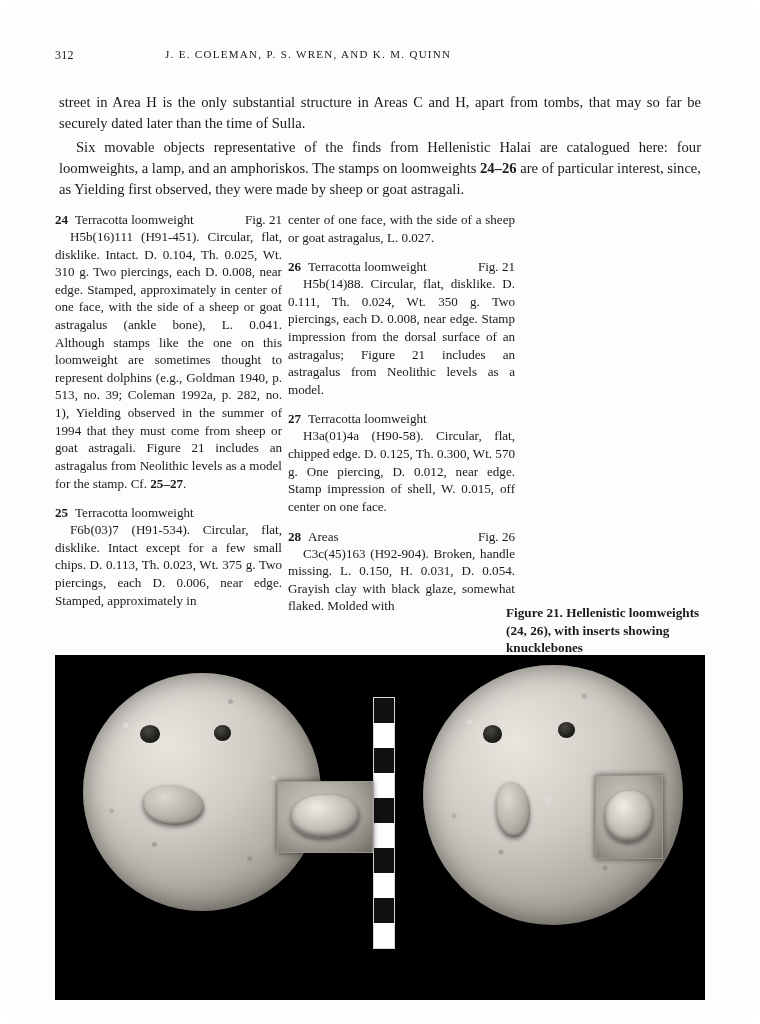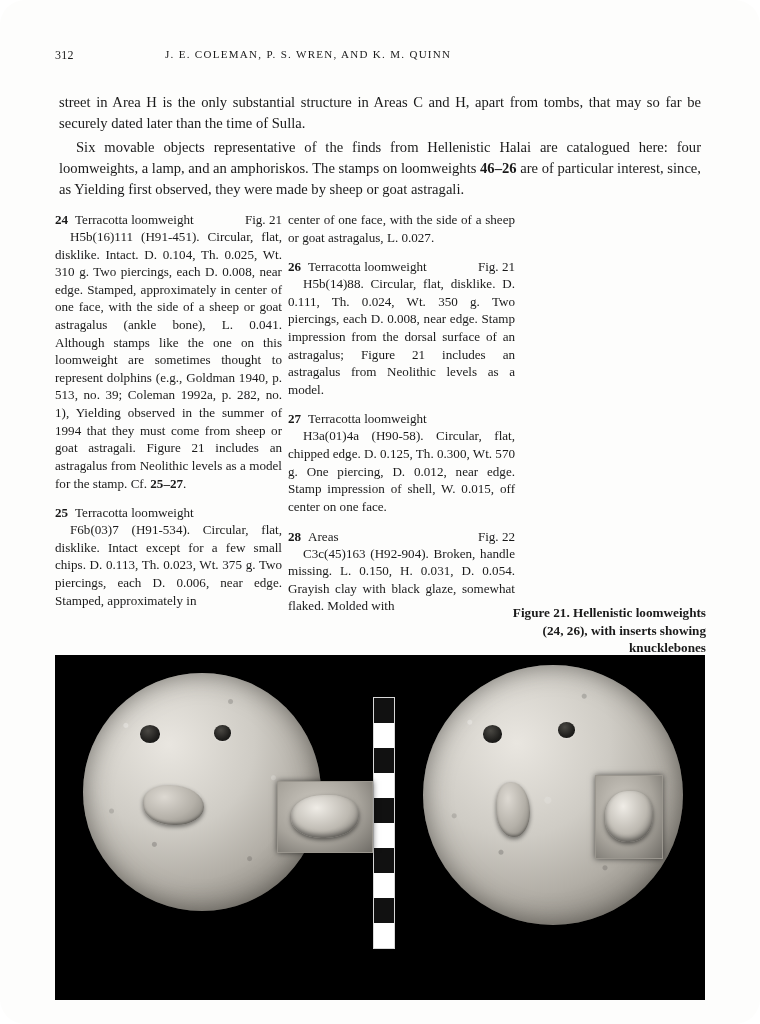--- a/index.html
+++ b/index.html
@@ -108,21 +108,20 @@
 
   
   .caption {
     position: absolute;
     left: 506px;
     top: 604px;
     width: 200px;
     font-size: 13.2px;
     line-height: 1.33;
     font-weight: bold;
-    text-align: right;
   }
 
   
   .plate {
     position: absolute;
     left: 55px;
     top: 655px;
     width: 650px;
     height: 345px;
     background: #000000;
@@ -222,21 +221,21 @@
 
 <div class="page">
 
   <div class="runhead">
     <span class="folio">312</span>
     <span class="runhead-title">J. E. COLEMAN, P. S. WREN, AND K. M. QUINN</span>
   </div>
 
   <div class="intro">
     <p>street in Area H is the only substantial structure in Areas C and H, apart from tombs, that may so far be securely dated later than the time of Sulla.</p>
-    <p class="indent"><span>Six movable objects representative of the finds from Hellenistic Halai are catalogued here: four loomweights, a lamp, and an amphoriskos. The stamps on loomweights </span><span class="bold">46–26</span><span> are of particular interest, since, as Yielding first observed, they were made by sheep or goat astragali.</span></p>
+    <p class="indent"><span>Six movable objects representative of the finds from Hellenistic Halai are catalogued here: four loomweights, a lamp, and an amphoriskos. The stamps on loomweights </span><span class="bold">24–26</span><span> are of particular interest, since, as Yielding first observed, they were made by sheep or goat astragali.</span></p>
   </div>
 
   <div class="col col-left">
 
     <div class="entry">
       <div class="entry-head">
         <span class="entry-num">24</span><span class="entry-title">Terracotta loomweight</span>
         <span class="entry-fig">Fig. 21</span>
       </div>
       <div class="entry-body"><span>H5b(16)111 (H91-451). Circular, flat, disklike. Intact. D. 0.104, Th. 0.025, Wt. 310 g. Two piercings, each D. 0.008, near edge. Stamped, approximately in center of one face, with the side of a sheep or goat astragalus (ankle bone), L. 0.041. Although stamps like the one on this loomweight are sometimes thought to represent dolphins (e.g., Goldman 1940, p. 513, no. 39; Coleman 1992a, p. 282, no. 1), Yielding observed in the summer of 1994 that they must come from sheep or goat astragali. Figure 21 includes an astragalus from Neolithic levels as a model for the stamp. Cf. </span><span class="bold">25–27</span><span>.</span></div>
@@ -270,21 +269,21 @@
       <div class="entry-head">
         <span class="entry-num">27</span><span class="entry-title">Terracotta loomweight</span>
         <span class="entry-fig"></span>
       </div>
       <div class="entry-body">H3a(01)4a (H90-58). Circular, flat, chipped edge. D. 0.125, Th. 0.300, Wt. 570 g. One piercing, D. 0.012, near edge. Stamp impression of shell, W. 0.015, off center on one face.</div>
     </div>
 
     <div class="entry">
       <div class="entry-head">
         <span class="entry-num">28</span><span class="entry-title">Areas</span>
-        <span class="entry-fig">Fig. 22</span>
+        <span class="entry-fig">Fig. 26</span>
       </div>
       <div class="entry-body">C3c(45)163 (H92-904). Broken, handle missing. L. 0.150, H. 0.031, D. 0.054. Grayish clay with black glaze, somewhat flaked. Molded with</div>
     </div>
 
   </div>
 
   <div class="caption"><span>Figure 21. Hellenistic loomweights (</span><span class="bold">24, 26</span><span>), with inserts showing knucklebones</span></div>
 
   <div class="plate">
 

